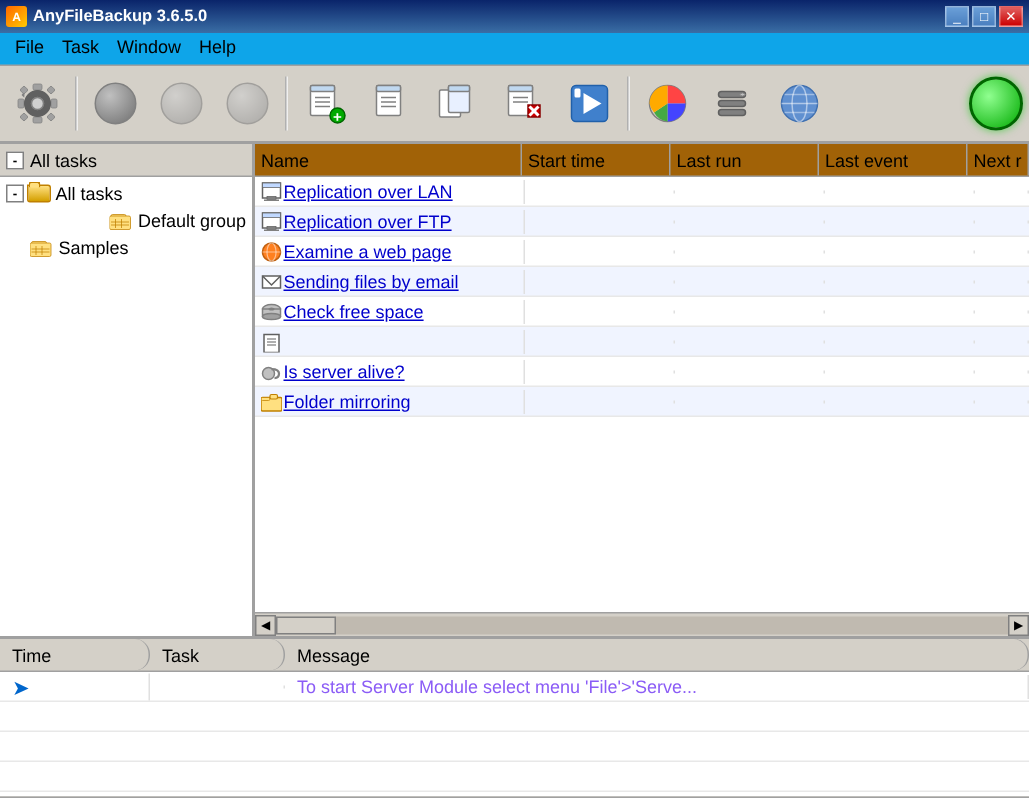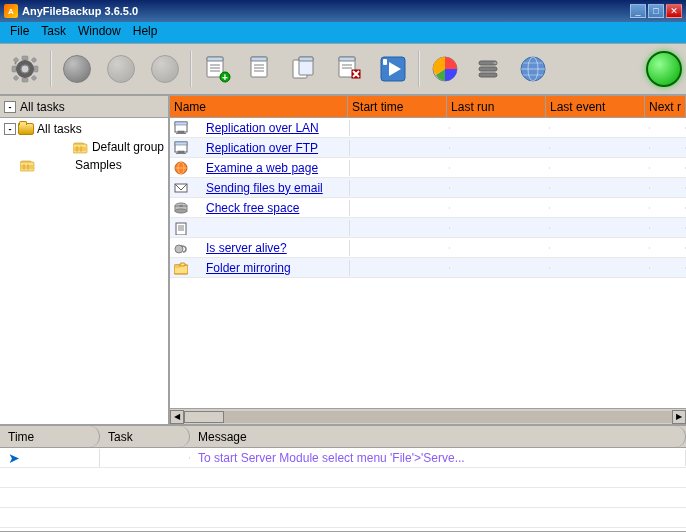--- a/index.html
+++ b/index.html
@@ -182,21 +182,21 @@
     
     #task-panel {
       flex: 1;
       background: white;
       overflow: hidden;
       display: flex;
       flex-direction: column;
     }
     #task-list-header {
       display: flex;
-      background: #f97316;
+      background: #a16207;
       border-bottom: 1px solid #a0a0a0;
       height: 22px;
     }
     .col-header {
       padding: 2px 4px;
       border-right: 1px solid #a0a0a0;
       display: flex; align-items: center;
       font-size: 12px;
       font-weight: normal;
       cursor: pointer;
@@ -218,21 +218,21 @@
       height: 20px;
       border-bottom: 1px solid #e8e8e8;
       cursor: pointer;
     }
     .task-row.alternate { background: #f0f4ff; }
     .task-cell {
       padding: 1px 4px;
       border-right: 1px solid #e0e0e0;
       overflow: hidden;
       white-space: nowrap;
-      display: flex; align-items: center; gap: 18px;
+      display: flex; align-items: center; gap: 1px;
     }
     .task-cell.col-name { width: 180px; }
     .task-cell.col-start { width: 100px; }
     .task-cell.col-lastrun { width: 100px; }
     .task-cell.col-lastevent { width: 100px; }
     .task-cell.col-next { flex: 1; }
     .task-link { color: #0000cc; text-decoration: underline; cursor: pointer; }
 
     
     .task-icon {
@@ -532,21 +532,21 @@
 
             <line x1="4" y1="7" x2="4" y2="13" stroke="#c08000" stroke-width="0.5"></line>
             <line x1="8" y1="7" x2="8" y2="13" stroke="#c08000" stroke-width="0.5"></line>
             <line x1="1" y1="9" x2="13" y2="9" stroke="#c08000" stroke-width="0.5"></line>
             <line x1="1" y1="11" x2="13" y2="11" stroke="#c08000" stroke-width="0.5"></line>
           </svg>
         </div>
         <span>Default group</span>
       </div>
 
-      <div class="tree-node" style="padding-left: 18px; gap: 36px;">
+      <div class="tree-node" style="padding-left: 18px;">
         <div class="tree-icon" style="margin-right:3px;">
           <svg width="16" height="16" viewBox="0 0 16 16">
             <rect x="1" y="4" width="10" height="2" rx="1" fill="#ffe080" stroke="#c08000" stroke-width="0.5"></rect>
             <rect x="0" y="5" width="14" height="9" rx="1" fill="#ffe080" stroke="#c08000" stroke-width="0.5"></rect>
             <line x1="4" y1="7" x2="4" y2="13" stroke="#c08000" stroke-width="0.5"></line>
             <line x1="8" y1="7" x2="8" y2="13" stroke="#c08000" stroke-width="0.5"></line>
             <line x1="1" y1="9" x2="13" y2="9" stroke="#c08000" stroke-width="0.5"></line>
             <line x1="1" y1="11" x2="13" y2="11" stroke="#c08000" stroke-width="0.5"></line>
           </svg>
         </div>

